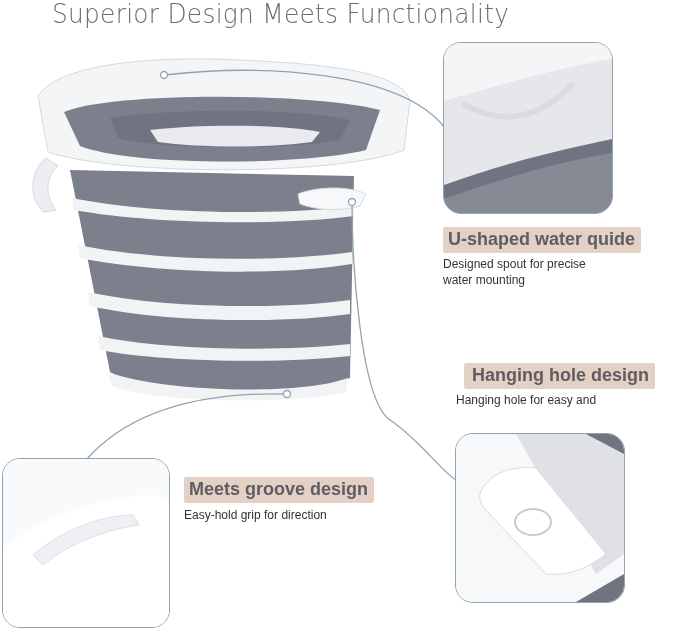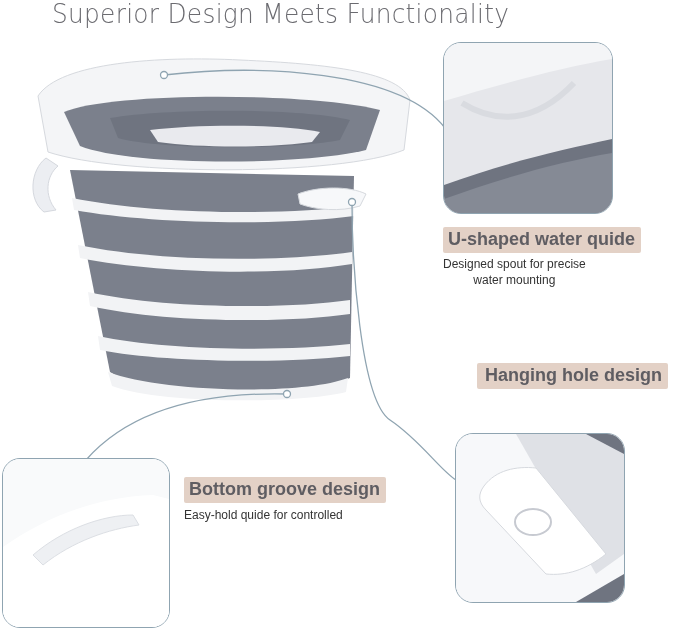--- a/index.html
+++ b/index.html
@@ -1,20 +1,20 @@
 <!DOCTYPE html>
 <html><head>
 <meta charset="utf-8">
 <style>
   html,body{margin:0;padding:0;background:#ffffff;}
   body{width:679px;height:629px;position:relative;overflow:hidden;font-family:"Liberation Sans","DejaVu Sans",sans-serif;}
   .title{position:absolute;left:52px;top:-2px;font-family:"DejaVu Sans",sans-serif;font-weight:300;font-size:27px;letter-spacing:0.3px;color:#6b6b70;white-space:nowrap;transform:scaleX(0.92);transform-origin:left top;}
   .panel{position:absolute;border:1.5px solid #8fa4b1;border-radius:18px;overflow:hidden;background:#f7f8fa;}
   .label{position:absolute;background:#e3d1c6;color:#5f5d62;font-weight:bold;font-size:18px;padding:2px 6px 3px 5px;border-radius:2px;white-space:nowrap;}
-  .desc{position:absolute;color:#333;font-size:12px;line-height:16px;text-align:center;}
+  .desc{position:absolute;color:#333;font-size:12px;line-height:16px;}
   svg{position:absolute;left:0;top:0;}
 </style>
 </head>
 <body>
 
 <div class="title">Superior Design Meets Functionality</div>
 
 <svg width="679" height="629">
 
   <path d="M46,158 C30,170 28,200 44,212 L56,210 C44,196 46,176 58,166 Z" fill="#eceef2" stroke="#d5d8de"></path>
@@ -71,20 +71,21 @@
     <path d="M30,96 C60,70 100,56 130,56 L136,66 C106,70 70,82 40,106 Z" fill="#eef0f3" stroke="#dcdfe4"></path>
   </svg>
 </div>
 
 <div class="label" style="left:443px;top:227px;">U-shaped water quide</div>
 <div class="desc" style="left:443px;top:256px;">
   <div>Designed spout for precise</div>
   <div>water mounting</div>
 </div>
 
-<div class="label" style="left:477px;top:363px;padding-left:8px;">Hanging hole design</div>
+<div class="label" style="left:464px;top:363px;padding-left:8px;">Hanging hole design</div>
 <div class="desc" style="left:456px;top:392px;">
+  <div>Hanging hole for easy and</div>
 </div>
 
-<div class="label" style="left:184px;top:477px;">Bottom groove design</div>
+<div class="label" style="left:184px;top:477px;">Meets groove design</div>
 <div class="desc" style="left:184px;top:507px;">
-  <div>Easy-hold quide for controlled</div>
+  <div>Easy-hold grip for direction</div>
 </div>
 
 </body></html>

